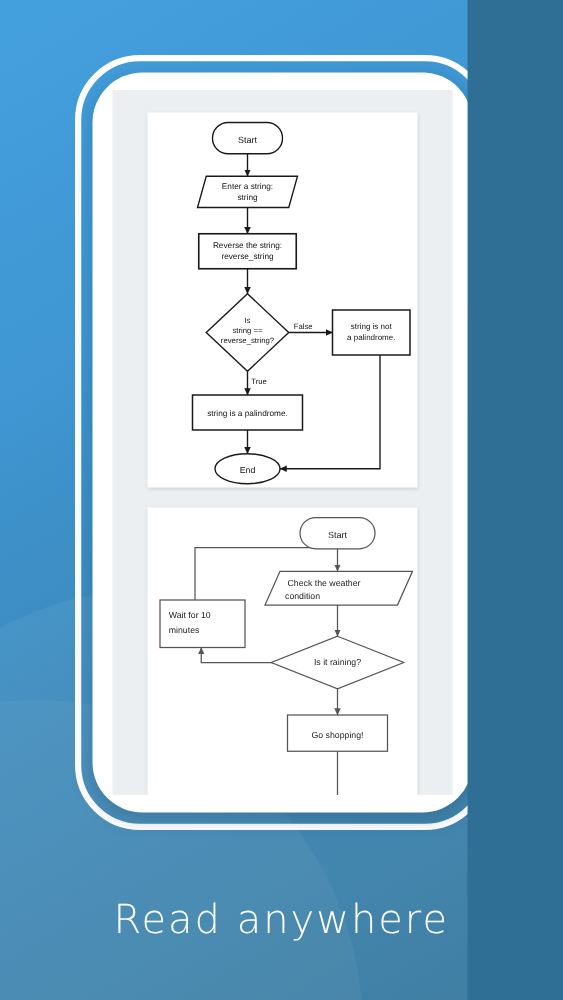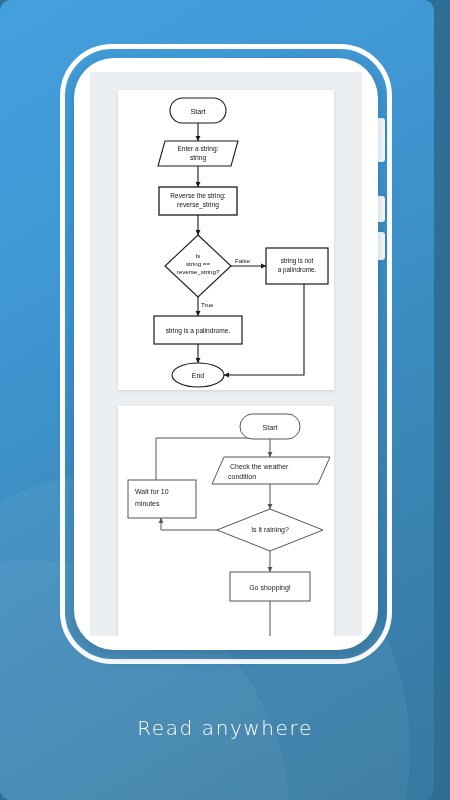--- a/index.html
+++ b/index.html
@@ -2,26 +2,25 @@
 <html><head>
 <meta charset="utf-8">
 <style>
   html, body {
     margin: 0;
     padding: 0;
     background: #2f6f96;
   }
   #app {
     position: relative;
-    width: 434px;
+    width: 374px;
     height: 800px;
     overflow: hidden;
     font-family: "Liberation Sans", sans-serif;
     background: linear-gradient(150deg, #44a0dd 0%, #3f96d2 32%, #3a85b4 68%, #37789f 100%);
-    border-radius: 11px;
   }
   
   .bg-blob {
     position: absolute;
     left: -150px;
     top: 470px;
     width: 560px;
     height: 560px;
     border-radius: 50%;
     background: rgba(255,255,255,0.055);
@@ -91,21 +90,21 @@
   .fc { position: absolute; left: 0; top: 0; }
 
   
   .caption {
     position: absolute;
     left: 0;
     top: 716px;
     width: 450px;
     text-align: center;
     color: #ffffff;
-    font-size: 20px;
+    font-size: 32px;
     font-weight: 300;
     letter-spacing: 1.6px;
     font-family: "DejaVu Sans", sans-serif;
   }
 </style>
 </head>
 <body>
 
 <div id="app">
 

